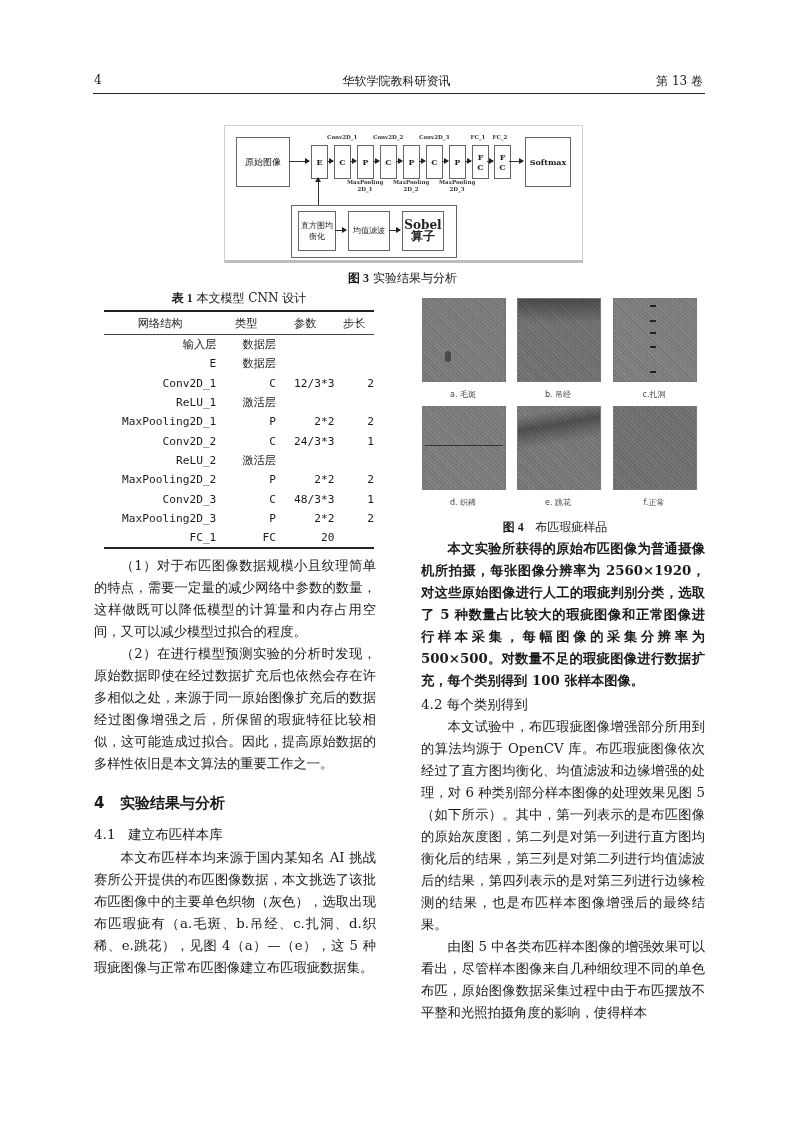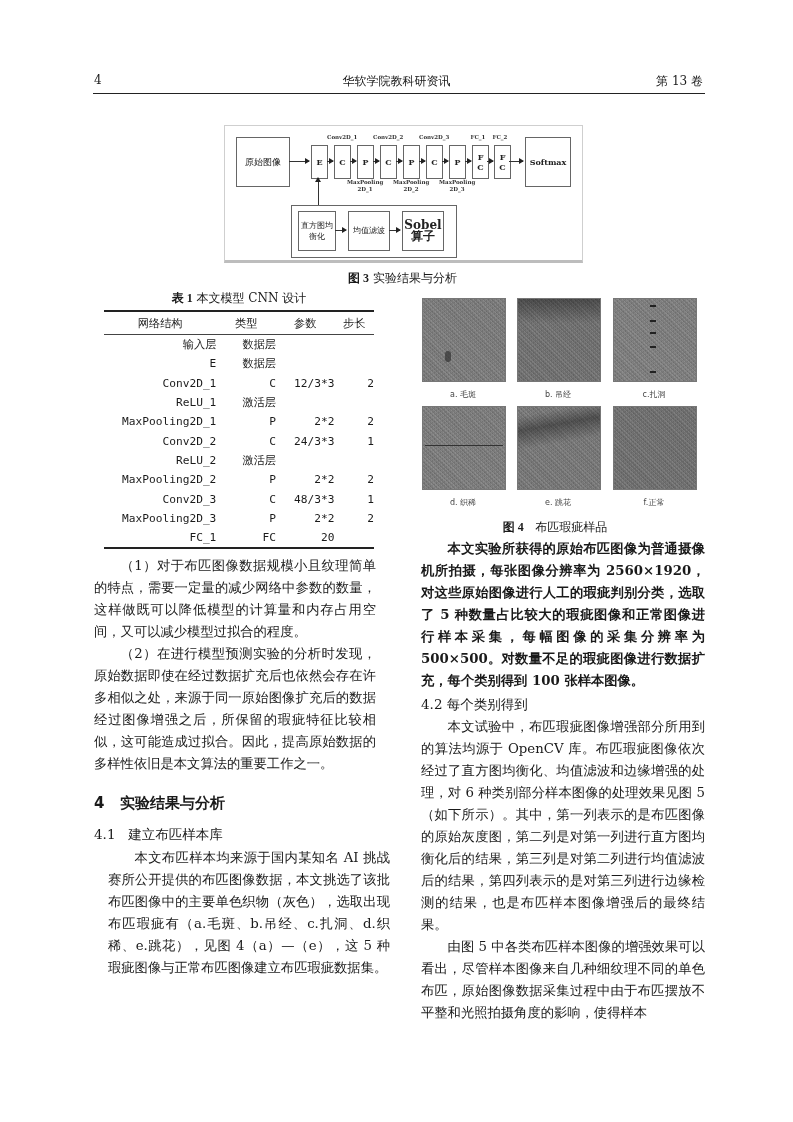--- a/index.html
+++ b/index.html
@@ -181,21 +181,21 @@
 <div class="abs para" style="left:94px;top:555px;width:282px;">
   <p>（1）对于布匹图像数据规模小且纹理简单的特点，需要一定量的减少网络中参数的数量，这样做既可以降低模型的计算量和内存占用空间，又可以减少模型过拟合的程度。</p>
   <p>（2）在进行模型预测实验的分析时发现，原始数据即使在经过数据扩充后也依然会存在许多相似之处，来源于同一原始图像扩充后的数据经过图像增强之后，所保留的瑕疵特征比较相似，这可能造成过拟合。因此，提高原始数据的多样性依旧是本文算法的重要工作之一。</p>
 </div>
 <div class="abs sec" style="left:94px;top:794px;">
   <span>4</span>&nbsp;&nbsp;&nbsp;<span>实验结果与分析</span>
 </div>
 <div class="abs subsec" style="left:94px;top:826px;">
   <span>4.1</span>&nbsp;&nbsp;&nbsp;<span>建立布匹样本库</span>
 </div>
-<div class="abs para" style="left:94px;top:847px;width:282px;margin-left:14px;">
+<div class="abs para" style="left:94px;top:847px;width:282px;">
   <p>本文布匹样本均来源于国内某知名 AI 挑战赛所公开提供的布匹图像数据，本文挑选了该批布匹图像中的主要单色织物（灰色），选取出现布匹瑕疵有（a.毛斑、b.吊经、c.扎洞、d.织稀、e.跳花），见图 4（a）—（e），这 5 种瑕疵图像与正常布匹图像建立布匹瑕疵数据集。</p>
 </div>
 
 <div class="abs" style="left:405px;top:295px;width:300px;height:230px;" id="fig4">
     <div class="fabric" style="left: 17px; top: 3px; background: repeating-linear-gradient(45deg, rgba(255, 255, 255, 0.08) 0px, rgba(255, 255, 255, 0.08) 1px, rgba(0, 0, 0, 0.06) 1px, rgba(0, 0, 0, 0.06) 2px, transparent 2px, transparent 3px), repeating-linear-gradient(-30deg, rgba(0, 0, 0, 0.07) 0px, rgba(0, 0, 0, 0.07) 1px, transparent 1px, transparent 3px), repeating-linear-gradient(90deg, rgba(255, 255, 255, 0.05) 0px, rgba(255, 255, 255, 0.05) 1px, transparent 1px, transparent 2px), rgb(122, 122, 122);">
       <div style="position: absolute; left: 22px; top: 52px; width: 6px; height: 11px; background: rgb(51, 51, 51); border-radius: 3px; opacity: 0.7;"></div>
     </div>
     <div class="flab" style="left: 17px; top: 94px;">a. 毛斑</div>
     <div class="fabric" style="left: 112px; top: 3px; background: linear-gradient(rgba(0, 0, 0, 0.35), transparent 30%), repeating-linear-gradient(45deg, rgba(255, 255, 255, 0.08) 0px, rgba(255, 255, 255, 0.08) 1px, rgba(0, 0, 0, 0.06) 1px, rgba(0, 0, 0, 0.06) 2px, transparent 2px, transparent 3px), repeating-linear-gradient(-30deg, rgba(0, 0, 0, 0.07) 0px, rgba(0, 0, 0, 0.07) 1px, transparent 1px, transparent 3px), repeating-linear-gradient(90deg, rgba(255, 255, 255, 0.05) 0px, rgba(255, 255, 255, 0.05) 1px, transparent 1px, transparent 2px), rgb(111, 111, 111);"></div>
     <div class="flab" style="left: 112px; top: 94px;">b. 吊经</div>

